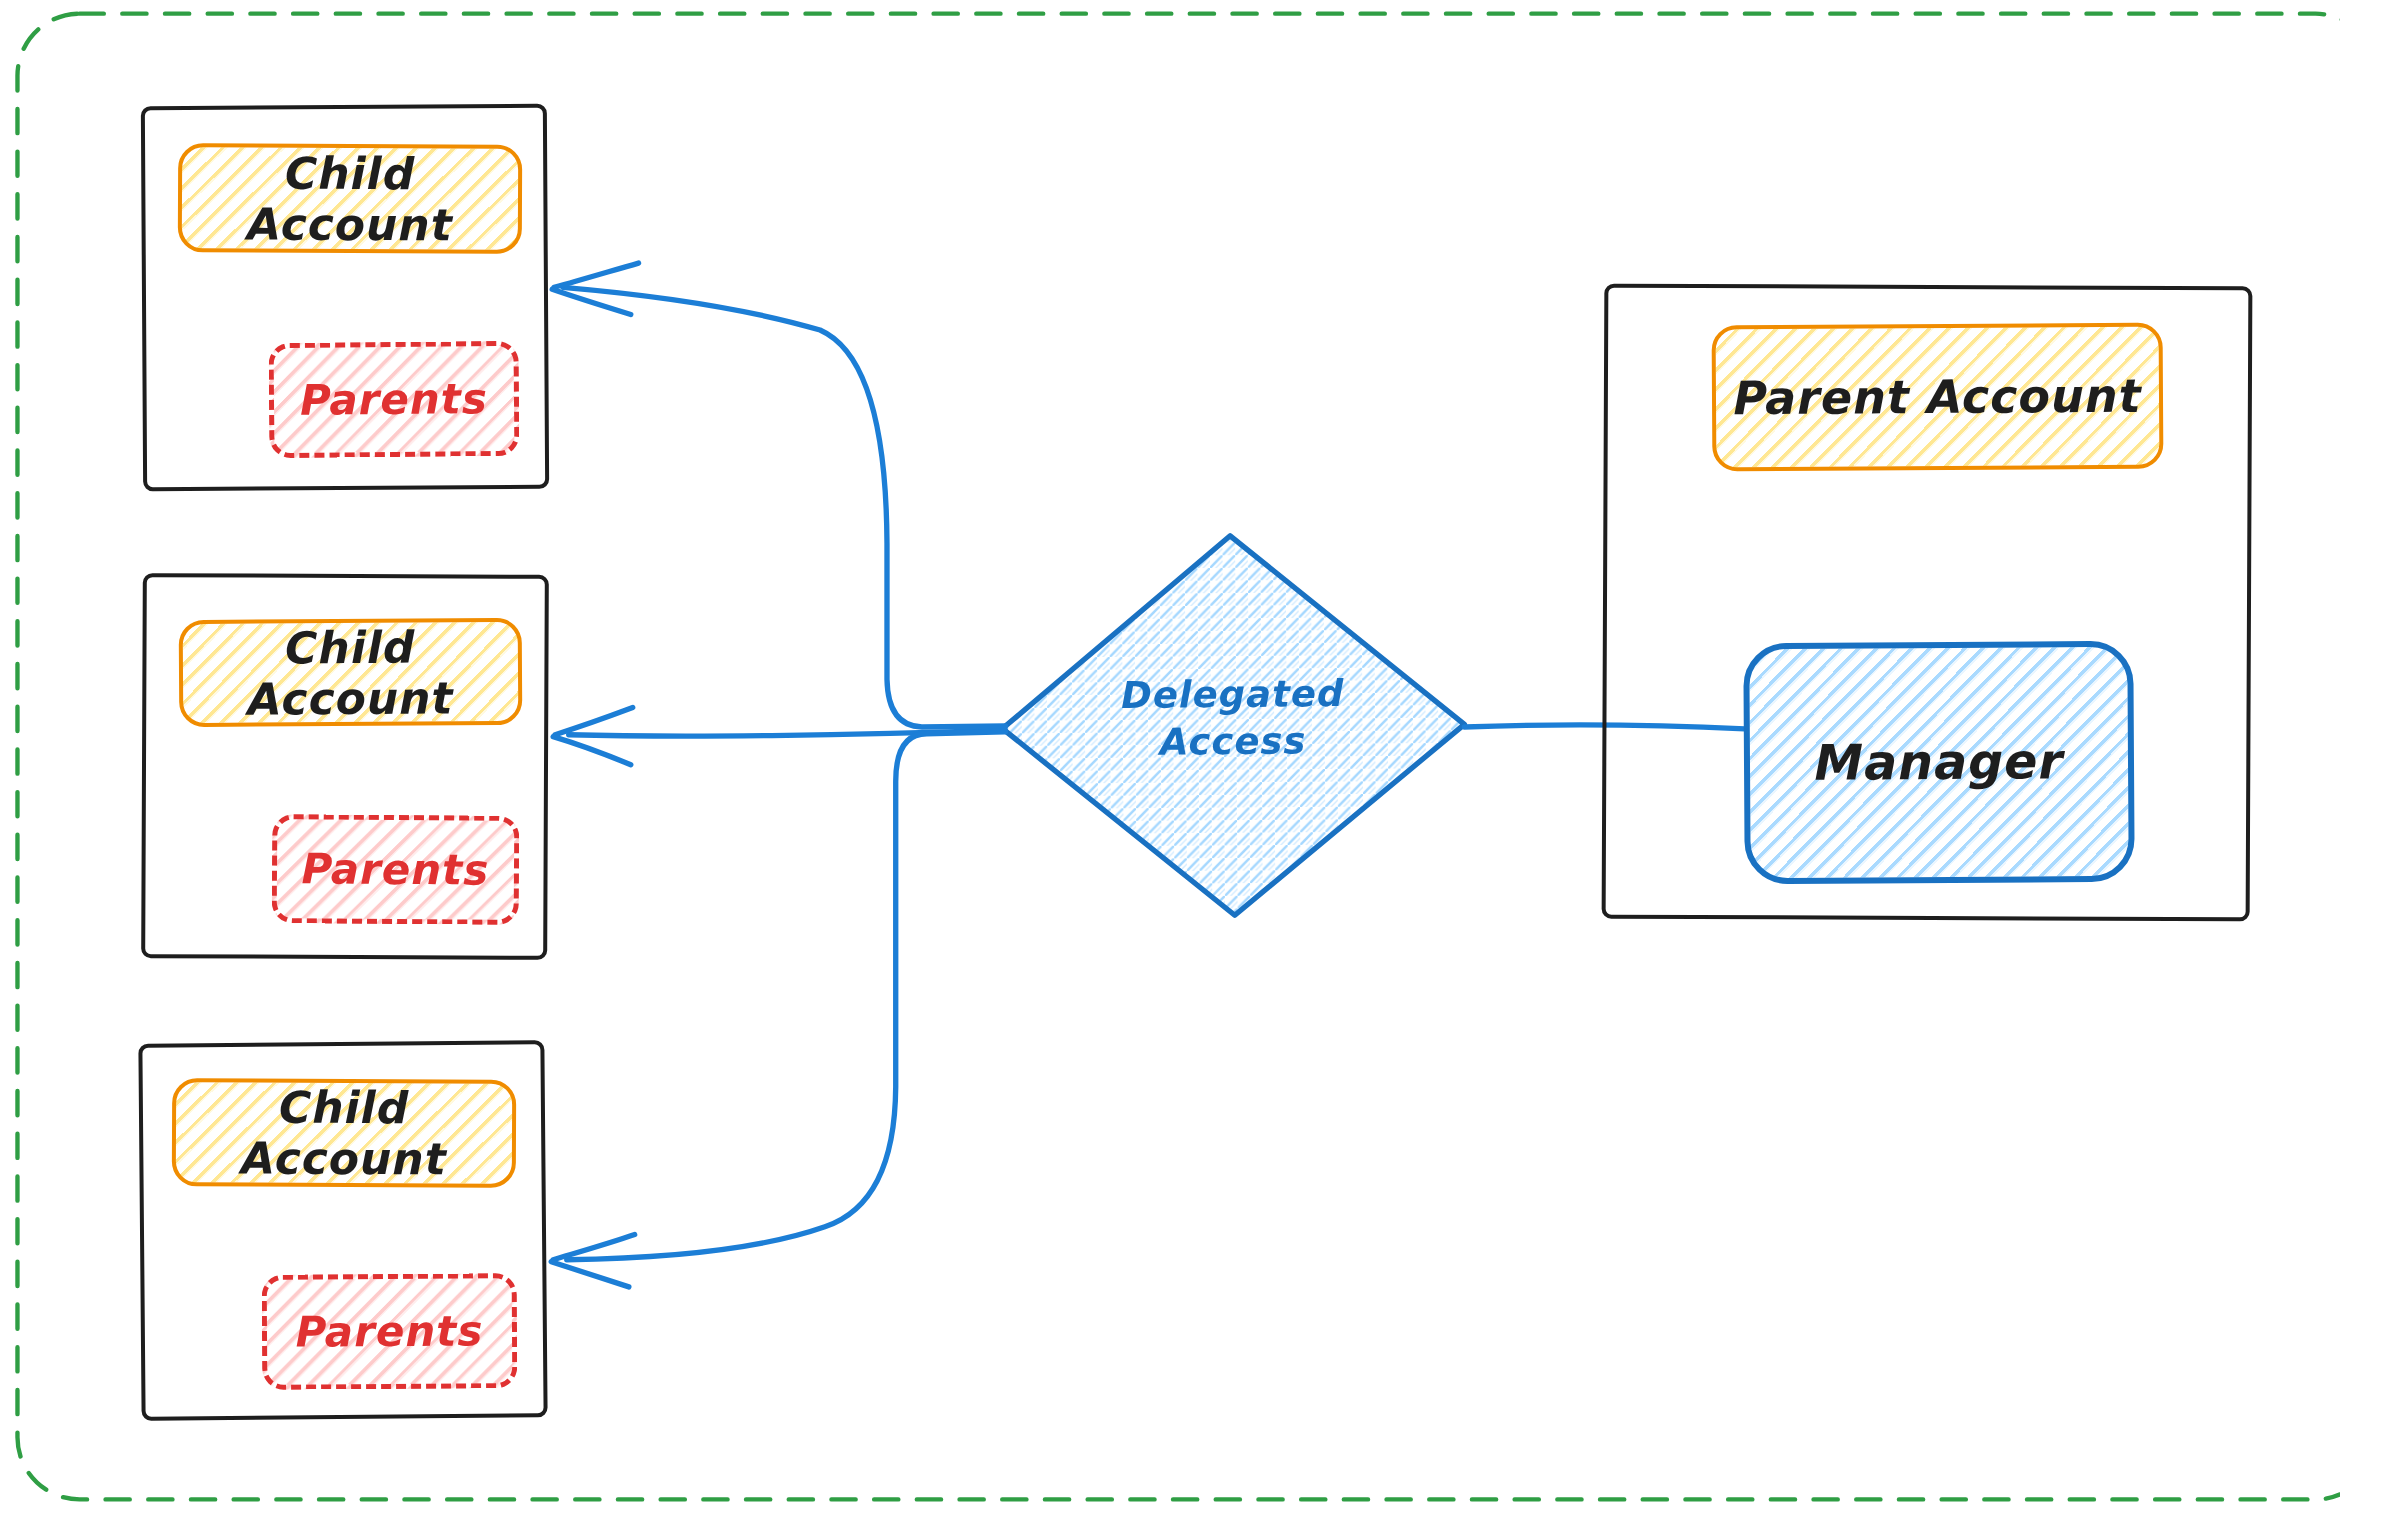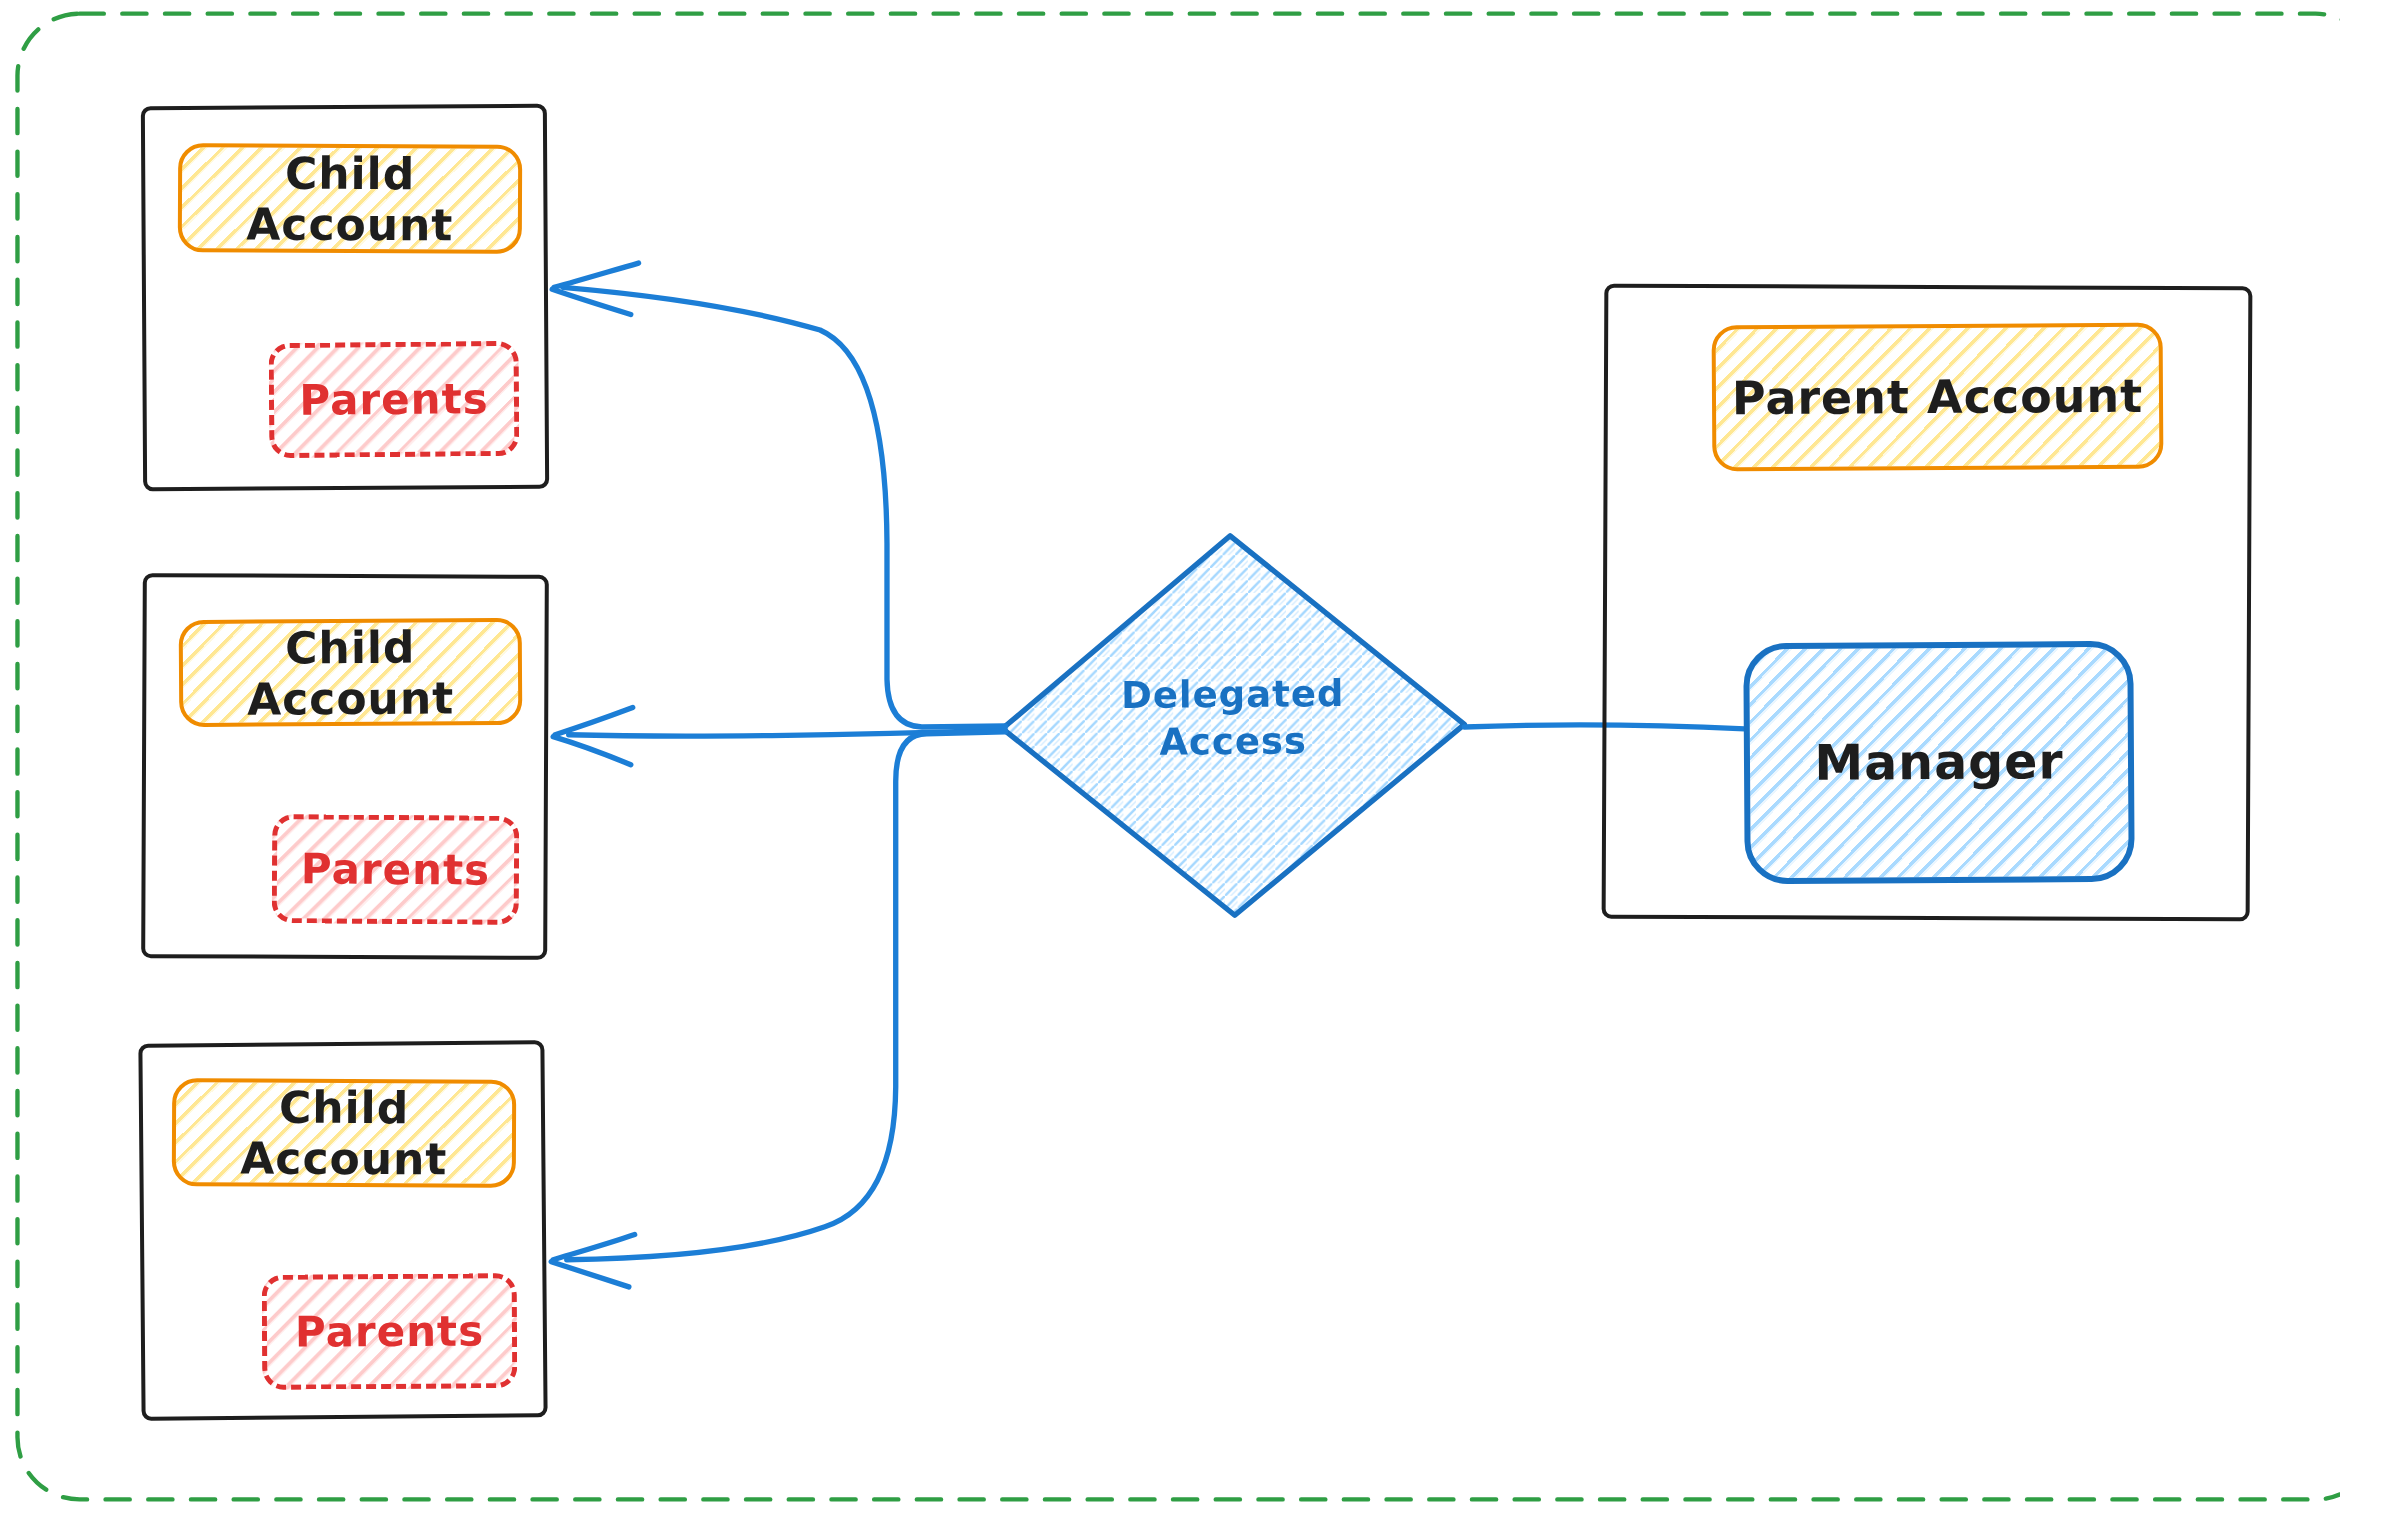--- a/index.html
+++ b/index.html
@@ -3,20 +3,21 @@
 <meta charset="utf-8">
 <style>
   html, body { margin: 0; padding: 0; background: #ffffff; }
   .stage {
     position: relative;
     width: 2340px;
     height: 1517px;
     background: #ffffff;
     overflow: hidden;
     font-family: "DejaVu Sans", "Liberation Sans", sans-serif;
+    font-style: italic;
   }
   .stage svg.layer {
     position: absolute;
     left: 0; top: 0;
   }
   
   .frame {
     position: absolute;
     border: 4.4px solid #1e1e1e;
     border-radius: 9.7px;

